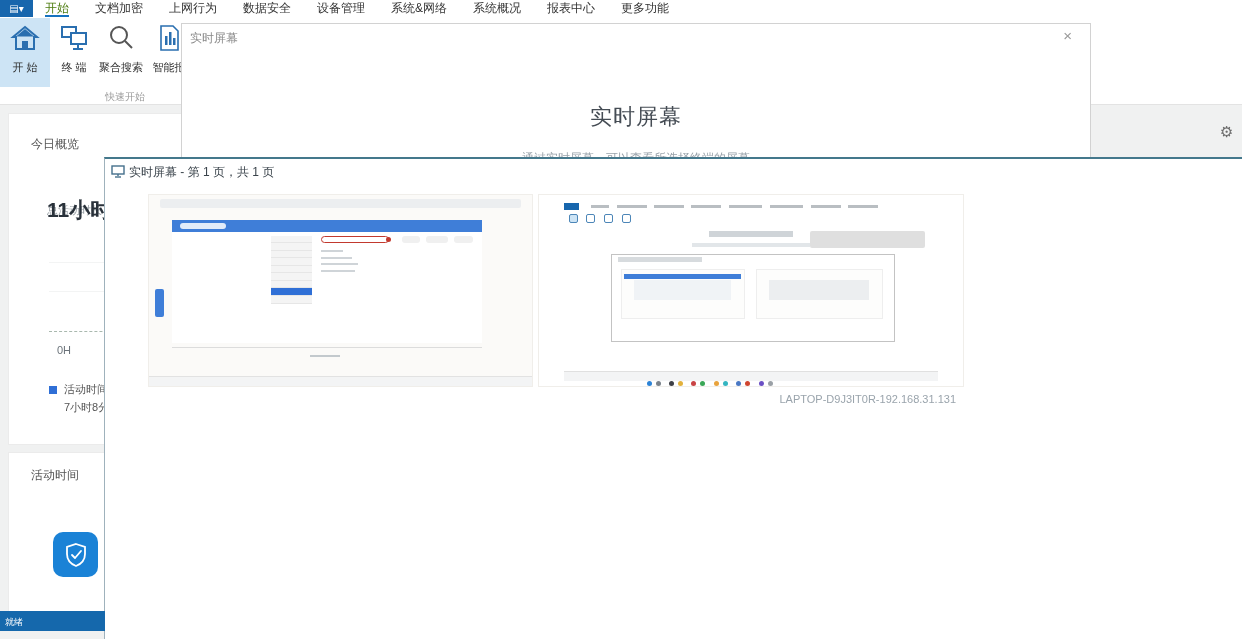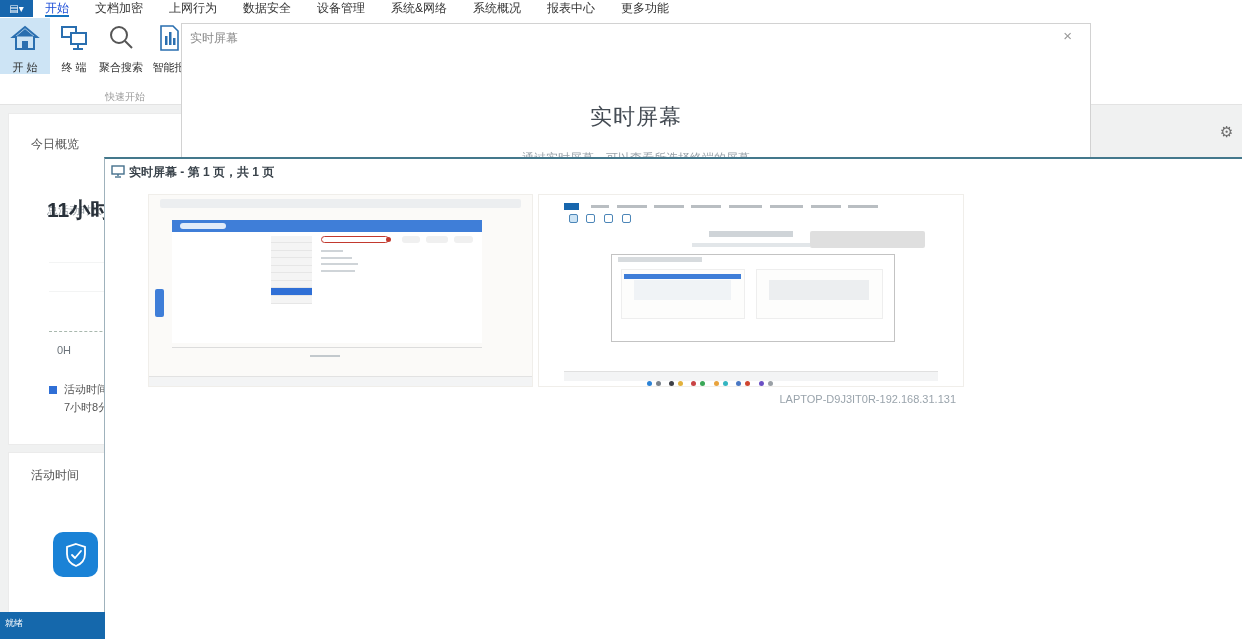--- a/index.html
+++ b/index.html
@@ -6,26 +6,26 @@
   html,body { width:1242px; height:639px; overflow:hidden; }
   body { font-family:"Liberation Sans","DejaVu Sans",sans-serif; background:#fff; }
   #screen { position:relative; width:1242px; height:639px; overflow:hidden; background:#fff; }
 
   
   .menubar { position:absolute; left:0; top:0; width:1242px; height:17px; background:#fff; z-index:1; }
   .appbtn { position:absolute; left:0; top:0; width:33px; height:17px; background:#1766ad; color:#fff;
             font-size:10px; text-align:center; line-height:17px; cursor:pointer; }
   .tabs { position:absolute; left:45px; top:0; height:17px; display:flex; gap:26px; align-items:center; }
   .tab { font-size:12px; color:#333; line-height:15px; height:17px; padding-top:1px; cursor:pointer; white-space:nowrap; }
-  .tab.active { color:#1d4ed8; border-bottom:2px solid #1673c0; }
+  .tab.active { color:#4d7c0f; border-bottom:2px solid #1673c0; }
 
   
   .ribbon { position:absolute; left:0; top:17px; width:1242px; height:88px; background:#fff;
             border-bottom:1px solid #e3e3e3; z-index:1; }
-  .rbtn { position:absolute; top:1px; height:56px; display:flex; flex-direction:column; align-items:center;
+  .rbtn { position:absolute; top:1px; height:69px; display:flex; flex-direction:column; align-items:center;
           justify-content:flex-start; padding-top:6px; cursor:pointer; }
   .rbtn .lbl { font-size:11px; color:#333; margin-top:4px; white-space:nowrap; }
   .rbtn.sel { background:#cde4f5; }
   .grouplbl { position:absolute; left:75px; top:73px; width:100px; text-align:center; font-size:10px; color:#9a9a9a; }
 
   
   .content { position:absolute; left:0; top:105px; width:1242px; height:534px; background:#f0f1f1; z-index:0; }
 
   .card { position:absolute; background:#fff; border:1px solid #ebebeb; z-index:1; }
   .card-overview { left:8px; top:113px; width:296px; height:332px; }
@@ -40,39 +40,39 @@
   .axis-label { position:absolute; left:48px; top:230px; font-size:11px; color:#6b737a; }
   .legend { position:absolute; left:40px; top:268px; display:flex; align-items:center; gap:7px; }
   .legend-swatch { width:8px; height:8px; background:#2f6fd6; }
   .legend-label { font-size:11px; color:#555; }
   .legend-value { position:absolute; left:55px; top:286px; font-size:11px; color:#555; }
 
   .shield { position:absolute; left:44px; top:79px; width:45px; height:45px; border-radius:10px;
             background:#1a82d6; display:flex; align-items:center; justify-content:center; }
 
   
-  .statusbar { position:absolute; left:0; bottom:0; width:105px; height:27px; background:#1568ac; z-index:6; }
+  .statusbar { position:absolute; left:0; bottom:8px; width:105px; height:20px; background:#1568ac; z-index:6; }
   .statusbar span { font-size:9px; color:#fff; margin-left:5px; line-height:13px; display:inline-block; }
 
   
   .dialog { position:absolute; left:181px; top:23px; width:910px; height:616px; background:#fff;
             border:1px solid #d2d2d2; z-index:2; }
   .dialog-title { position:absolute; left:8px; top:6px; font-size:12px; color:#8a8a8a; }
   .dialog-close { position:absolute; right:18px; top:3px; font-size:15px; color:#999; cursor:pointer; }
   .dialog-heading { position:absolute; left:0; top:78px; width:100%; text-align:center; font-size:22px;
                     color:#454c54; letter-spacing:1px; }
   .dialog-sub { position:absolute; left:0; top:126px; width:100%; text-align:center; font-size:12px; color:#9aa3ab; }
 
   .gear { position:absolute; left:1220px; top:123px; font-size:15px; color:#6b6b6b; z-index:1; cursor:pointer; }
 
   
   .viewer { position:absolute; left:104px; top:157px; width:1138px; height:482px; background:#fff;
             border-left:1px solid #9fb2bc; border-top:2px solid #44788c; z-index:5; }
   .viewer-titlebar { position:absolute; left:0; top:0; width:100%; height:24px; background:#fff; cursor:move; }
-  .viewer-title { position:absolute; left:24px; top:5px; font-size:12px; color:#3a434b;font-weight:bold; }
+  .viewer-title { position:absolute; left:24px; top:5px; font-size:12px; color:#3a434b; }
   .viewer-title-icon { position:absolute; left:6px; top:5px; }
 
   .thumb { position:absolute; top:35px; height:193px; background:#fbfaf8; border:1px solid #f0eeea; cursor:pointer; overflow:hidden; }
   .thumb-left  { left:43px;  width:385px; }
   .thumb-right { left:433px; width:426px; }
   .thumb-label { position:absolute; top:234px; font-size:11px; color:#9aa4ac; text-align:center; }
   .thumb-label-left  { left:43px;  width:385px; }
   .thumb-label-right { left:425px; width:426px;text-align:right; }
 
   

